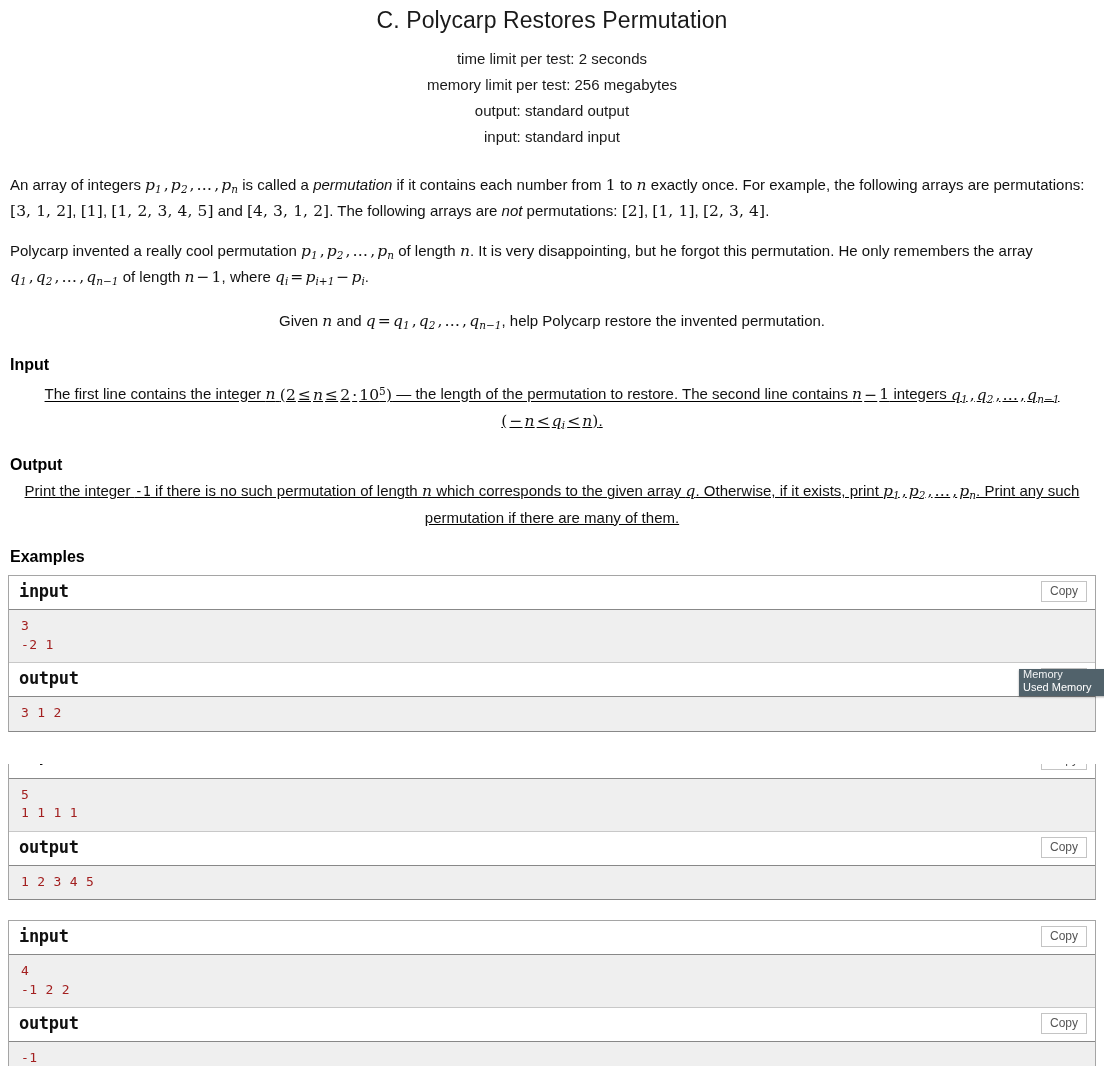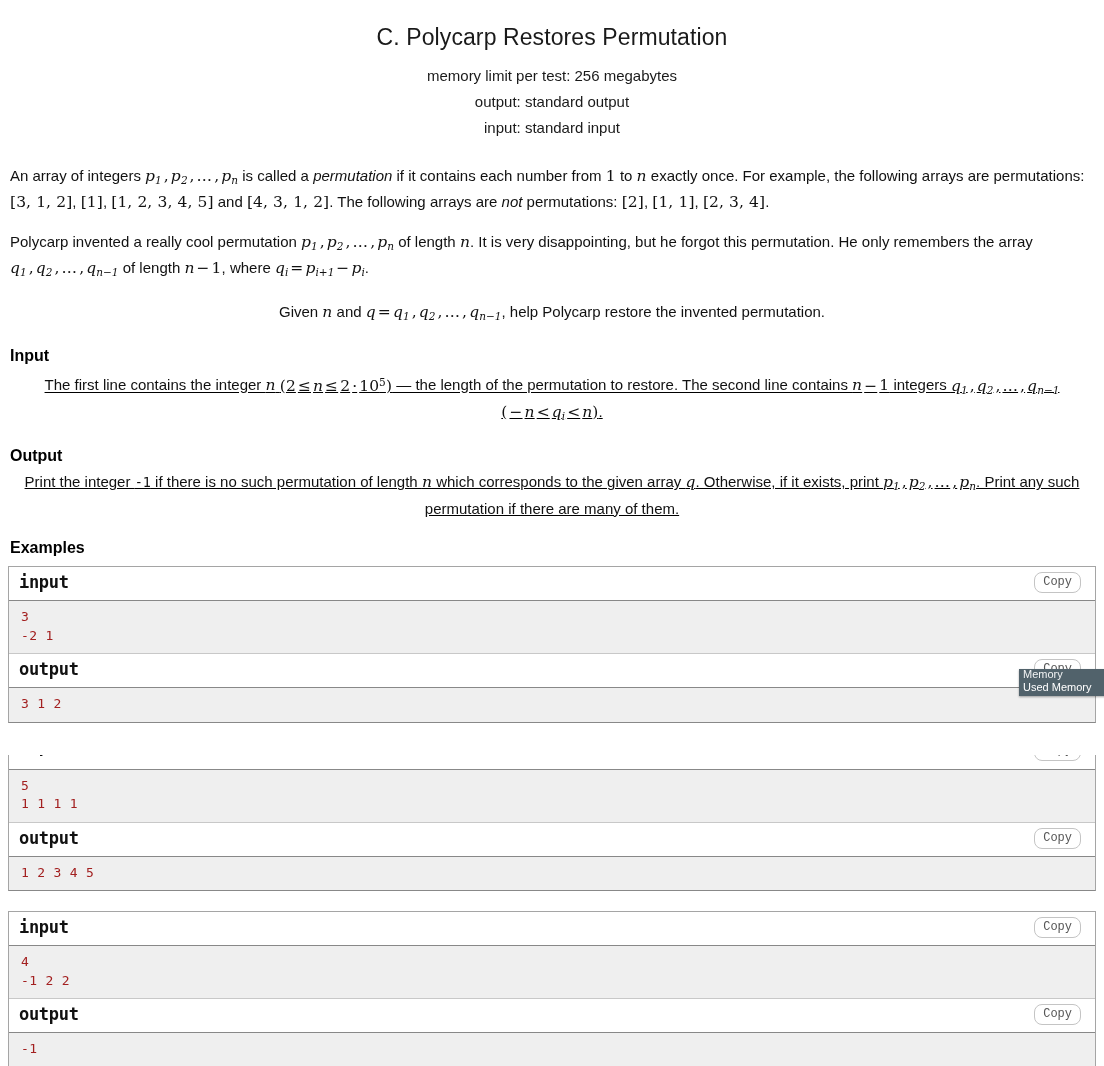--- a/index.html
+++ b/index.html
@@ -21,21 +21,21 @@
     position: relative;
   }
 
   
   .problem-title {
     text-align: center;
     font-size: 23px;
     font-weight: normal;
     color: #1a1a1a;
     margin: 0;
-    padding-top: 24px;
+    padding-top: 7px;
     letter-spacing: 0.1px;
   }
   .limits {
     text-align: center;
     margin-top: 12px;
   }
   .limit-line {
     font-size: 15px;
     color: #1a1a1a;
     line-height: 26px;
@@ -129,30 +129,30 @@
     font-size: 17px;
     font-weight: bold;
     color: #111;
     position: absolute;
     left: 10px;
     top: 5px;
     letter-spacing: -0.3px;
   }
   .copy-btn {
     position: absolute;
-    right: 14px;
+    right: 8px;
     top: 5px;
     border: 1px solid #c4c4c4;
     background: #fff;
     color: #555;
-    font-family: Liberation Mono, monospace;
+    font-family: Liberation Sans, sans-serif;
     font-size: 12px;
     padding: 3px 8px 4px 8px;
     line-height: 12px;
-    border-radius: 8px;
+    border-radius: 0;
   }
   pre.io-data {
     margin: 0;
     background: #efefef;
     border-bottom: 1px solid #c8c8c8;
     color: #a32020;
     font-family: "DejaVu Sans Mono", "Liberation Mono", monospace;
     font-size: 13px;
     line-height: 18.5px;
     padding: 7px 0 8px 12px;
@@ -201,20 +201,21 @@
   }
 </style>
 </head>
 <body>
 
 <div class="page">
 
   <div>
     <div class="problem-title">C. Polycarp Restores Permutation</div>
     <div class="limits">
+      <div class="limit-line">time limit per test: 2 seconds</div>
       <div class="limit-line">memory limit per test: 256 megabytes</div>
       <div class="limit-line">output: standard output</div>
       <div class="limit-line">input: standard input</div>
     </div>
   </div>
 
   <div class="statement">
 
     <p class="para">
       <span>An array of integers </span><span class="m"><span>p</span><sub>1</sub><span class="op">,</span><span>p</span><sub>2</sub><span class="op">,</span><span class="up">…</span><span class="op">,</span><span>p</span><sub>n</sub></span><span> is called a </span><em class="it">permutation</em><span> if it contains each number from </span><span class="m"><span class="up">1</span></span><span> to </span><span class="m">n</span><span> exactly once. For example, the following arrays are permutations: </span><span class="m"><span class="up">[3, 1, 2]</span></span><span>, </span><span class="m"><span class="up">[1]</span></span><span>, </span><span class="m"><span class="up">[1, 2, 3, 4, 5]</span></span><span> and </span><span class="m"><span class="up">[4, 3, 1, 2]</span></span><span>. The following arrays are </span><em class="it">not</em><span> permutations: </span><span class="m"><span class="up">[2]</span></span><span>, </span><span class="m"><span class="up">[1, 1]</span></span><span>, </span><span class="m"><span class="up">[2, 3, 4]</span></span><span>.</span>

